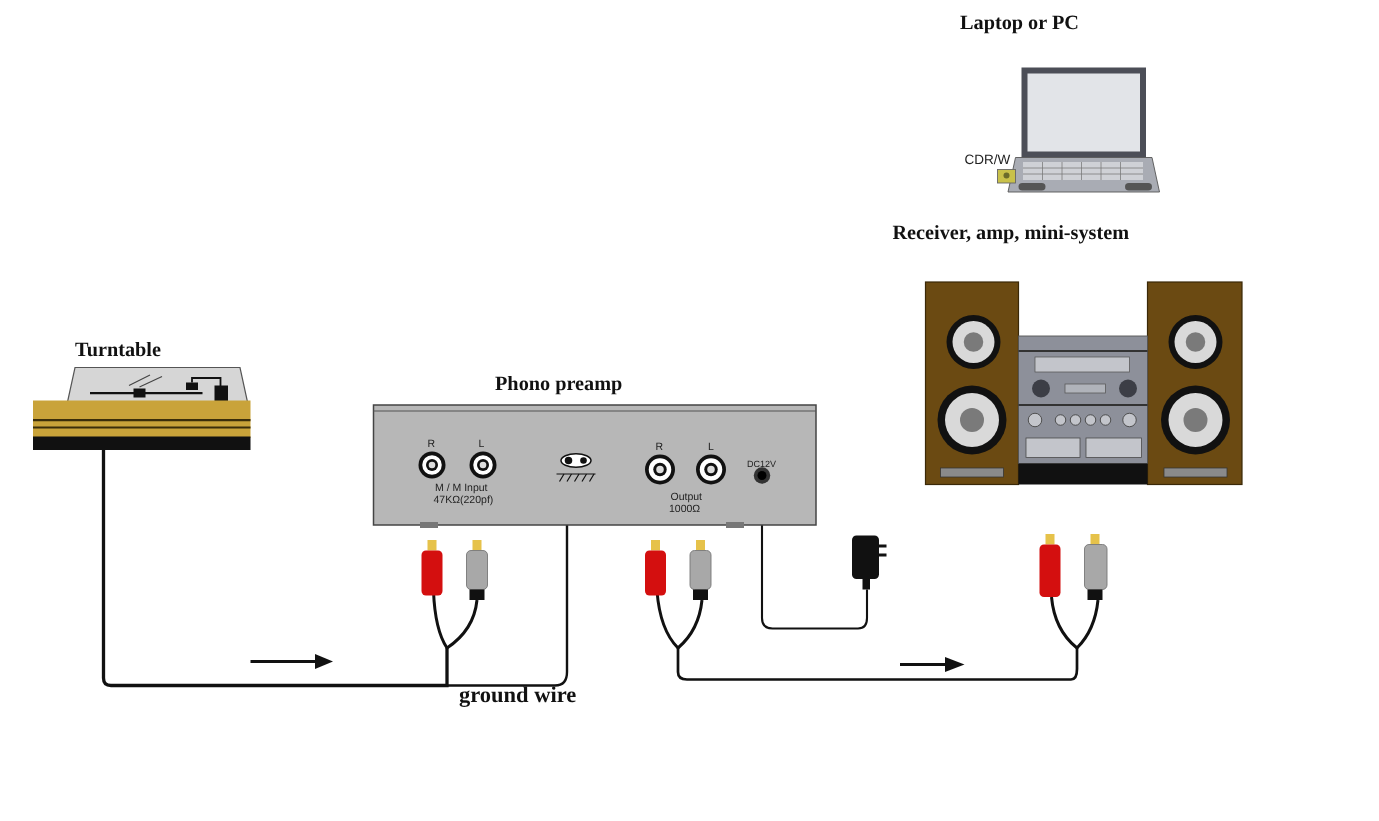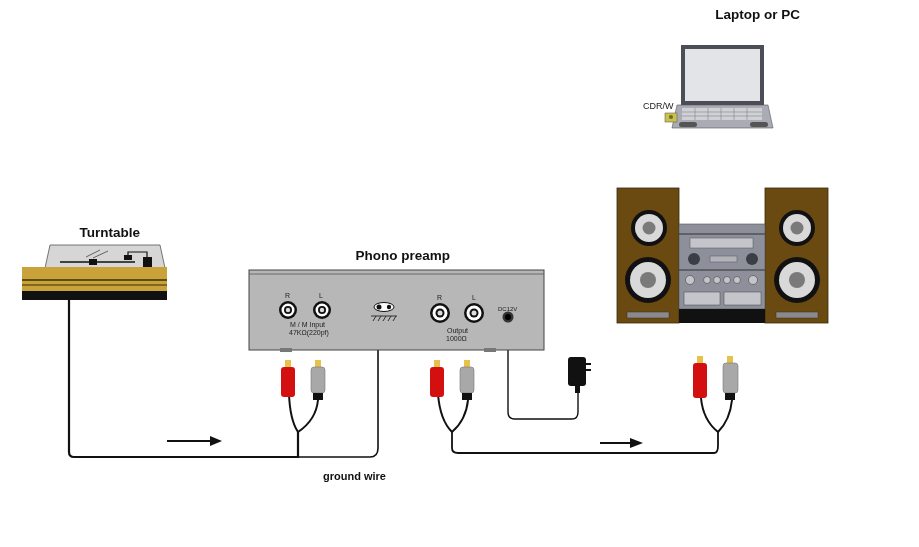--- a/index.html
+++ b/index.html
@@ -1,31 +1,32 @@
 <!DOCTYPE html>
 <html><head>
 <meta charset="utf-8">
 <style>
   html, body { margin:0; padding:0; background:#ffffff; }
   body { width:919px; height:547px; position:relative; overflow:hidden; font-family:"Liberation Sans", sans-serif; }
-  .label { position:absolute; font-weight:bold; color:#111; font-size:13.5px; text-align:right; white-space:nowrap; line-height:17px; }
+  .label { position:absolute; font-weight:bold; color:#111; font-size:13.5px; text-align:left; white-space:nowrap; line-height:17px;font-family:Liberation Serif, serif; }
   svg.diagram { position:absolute; left:0; top:0; }
   .tiny { font-family:"Liberation Sans", sans-serif; font-size:7px; fill:#222; }
 </style>
 </head>
 <body>
 
 <div class="label" style="left:640px; top:6px; width:160px;">
   <div>Laptop or PC</div>
 </div>
 <div class="label" style="left:595px; top:146px; width:250px;">
+  <div>Receiver, amp, mini-system</div>
 </div>
 <div class="label" style="left:50px; top:224px; width:90px;">Turntable</div>
 <div class="label" style="left:330px; top:247px; width:120px;">Phono preamp</div>
-<div class="label" style="left:306px; top:456px; width:80px; font-size:11px;margin-top:12px;">ground wire</div>
+<div class="label" style="left:306px; top:456px; width:80px; font-size:15px;">ground wire</div>
 
 <svg class="diagram" width="919" height="547" viewBox="0 0 919 547">
 
   <path d="M69,300 L69,452 Q69,457 74,457 L298,457 L298,432" fill="none" stroke="#111" stroke-width="2.2"></path>
 
   <path d="M378,318 L378,448 Q378,457 370,457 L298,457" fill="none" stroke="#111" stroke-width="1.6"></path>
 
   <path d="M452,432 L452,448 Q452,453 458,453 L714,453 Q718,453 718,446 L718,432" fill="none" stroke="#111" stroke-width="1.8"></path>
 
   <path d="M508,318 L508,412 Q508,419 515,419 L572,419 Q578,419 578,412 L578,393" fill="none" stroke="#111" stroke-width="1.4"></path>

